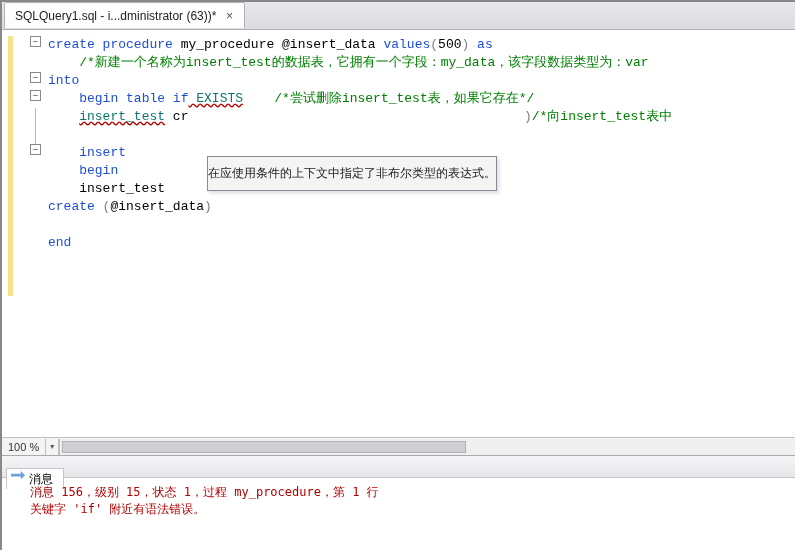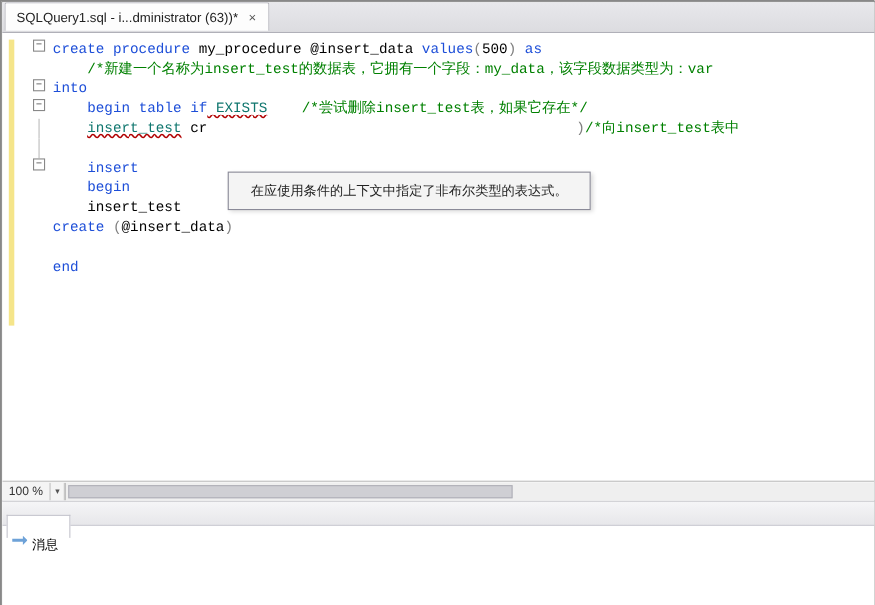--- a/index.html
+++ b/index.html
@@ -89,21 +89,21 @@
     color: #000;
   }
   .kw { color: #1d4ed8; }
   .op { color: #808080; }
   .cmt { color: #008000; margin-top: 14px; }
   .err { color: #0f766e; text-decoration: underline wavy #b00000; }
   .tooltip {
     position: absolute;
     left: 205px;
     top: 126px;
-    padding: 8px 20px;
+    padding: 8px 0;
     background: #f4f4f4;
     border: 1px solid #8a8a98;
     font-family: 'Microsoft YaHei', 'Segoe UI', sans-serif;
     font-size: 12px;
     color: #222;
     box-shadow: 2px 2px 4px rgba(0,0,0,.15);
     z-index: 10;
   }
   .zoom-bar {
     position: absolute;
@@ -155,21 +155,21 @@
     background: linear-gradient(#f5f5f7,#e7e7ea);
     border-bottom: 1px solid #c4c4cc;
     display: flex;
     align-items: center;
     padding-left: 4px;
   }
   .msg-tabs .msg-tab {
     display: flex;
     align-items: flex-start;
     gap: 4px;
-    padding: 18px 10px 2px 4px;
+    padding: 2px 10px 2px 4px;
     border: 1px solid #c4c4cc;
     border-bottom: none;
     background: #fff;
     height: 21px;
     margin-top: 24px;
   }
   .msg-tabs .ico {
     width: 14px; height: 14px;
     display: inline-block;
     background: #6ea2d8;
@@ -230,13 +230,15 @@
   </div>
 </div>
 
 <div class="msg-panel">
   <div class="msg-tabs">
     <div class="msg-tab">
       <span class="ico"></span>
       <span>消息</span>
     </div>
   </div>
+  <div class="msg-body"><span>消息 156，级别 15，状态 1，过程 my_procedure，第 1 行</span>
+<span>关键字 'if' 附近有语法错误。</span></div>
 </div>
 
 </body></html>

